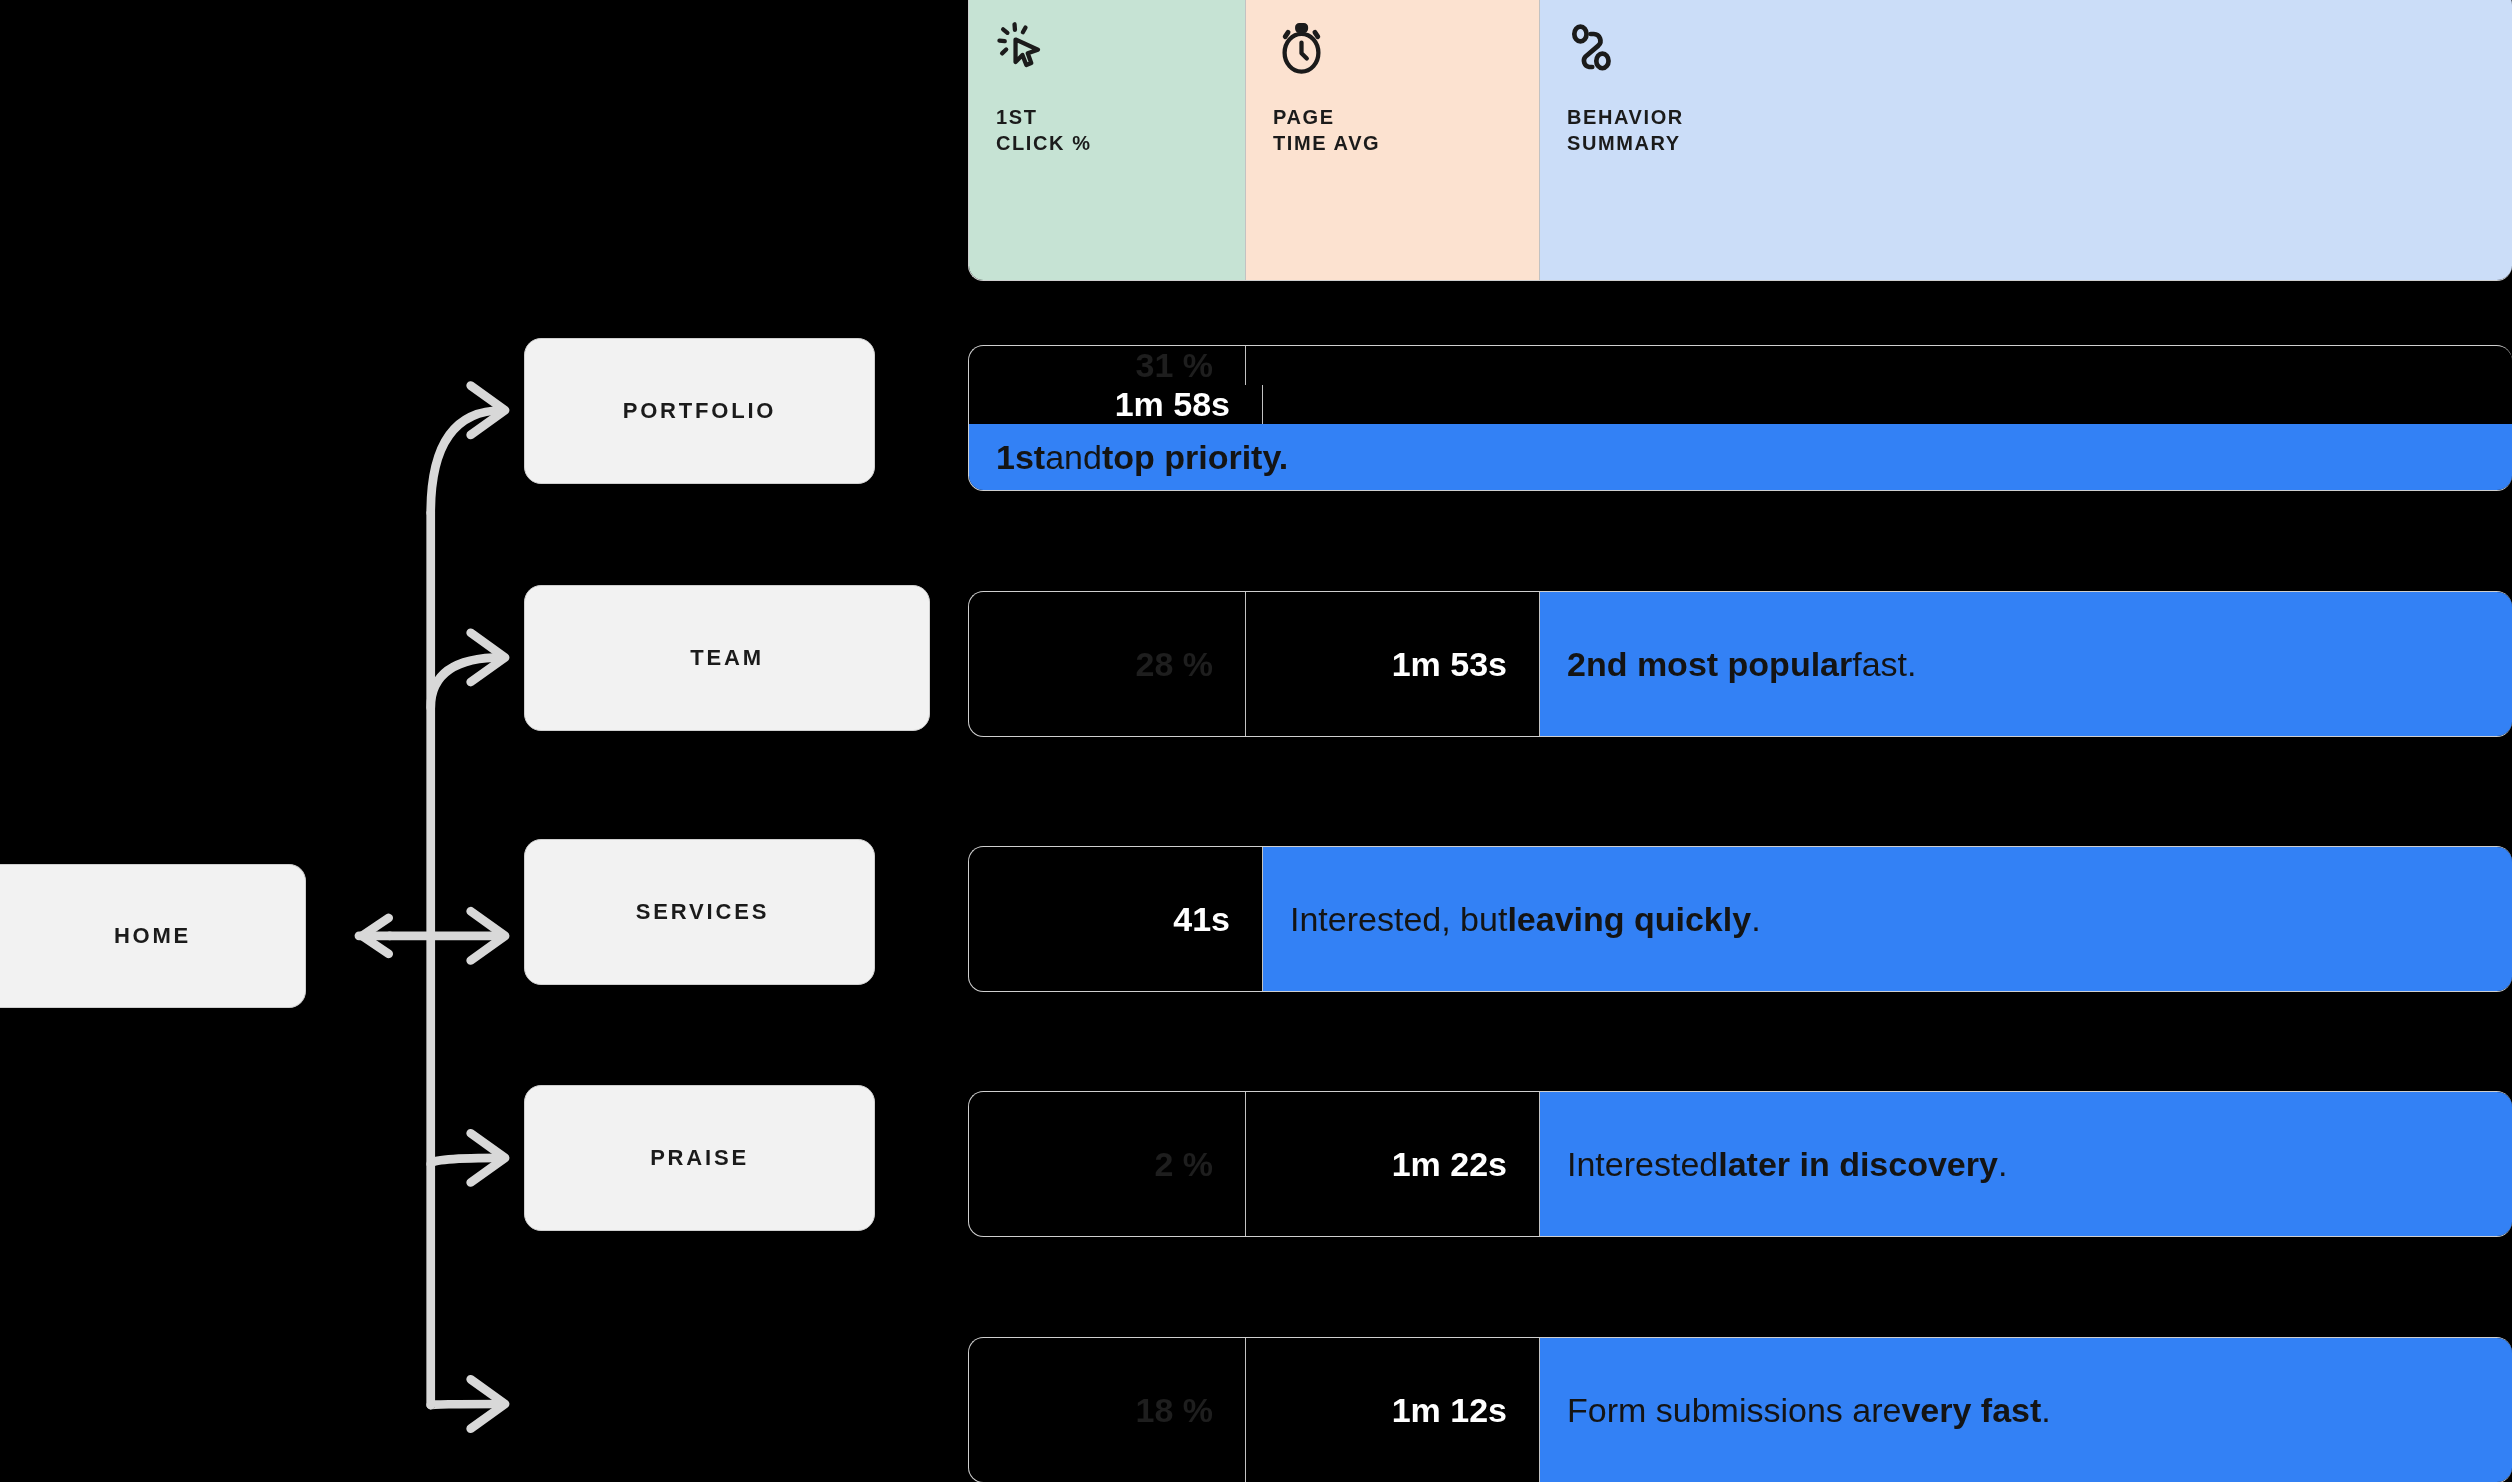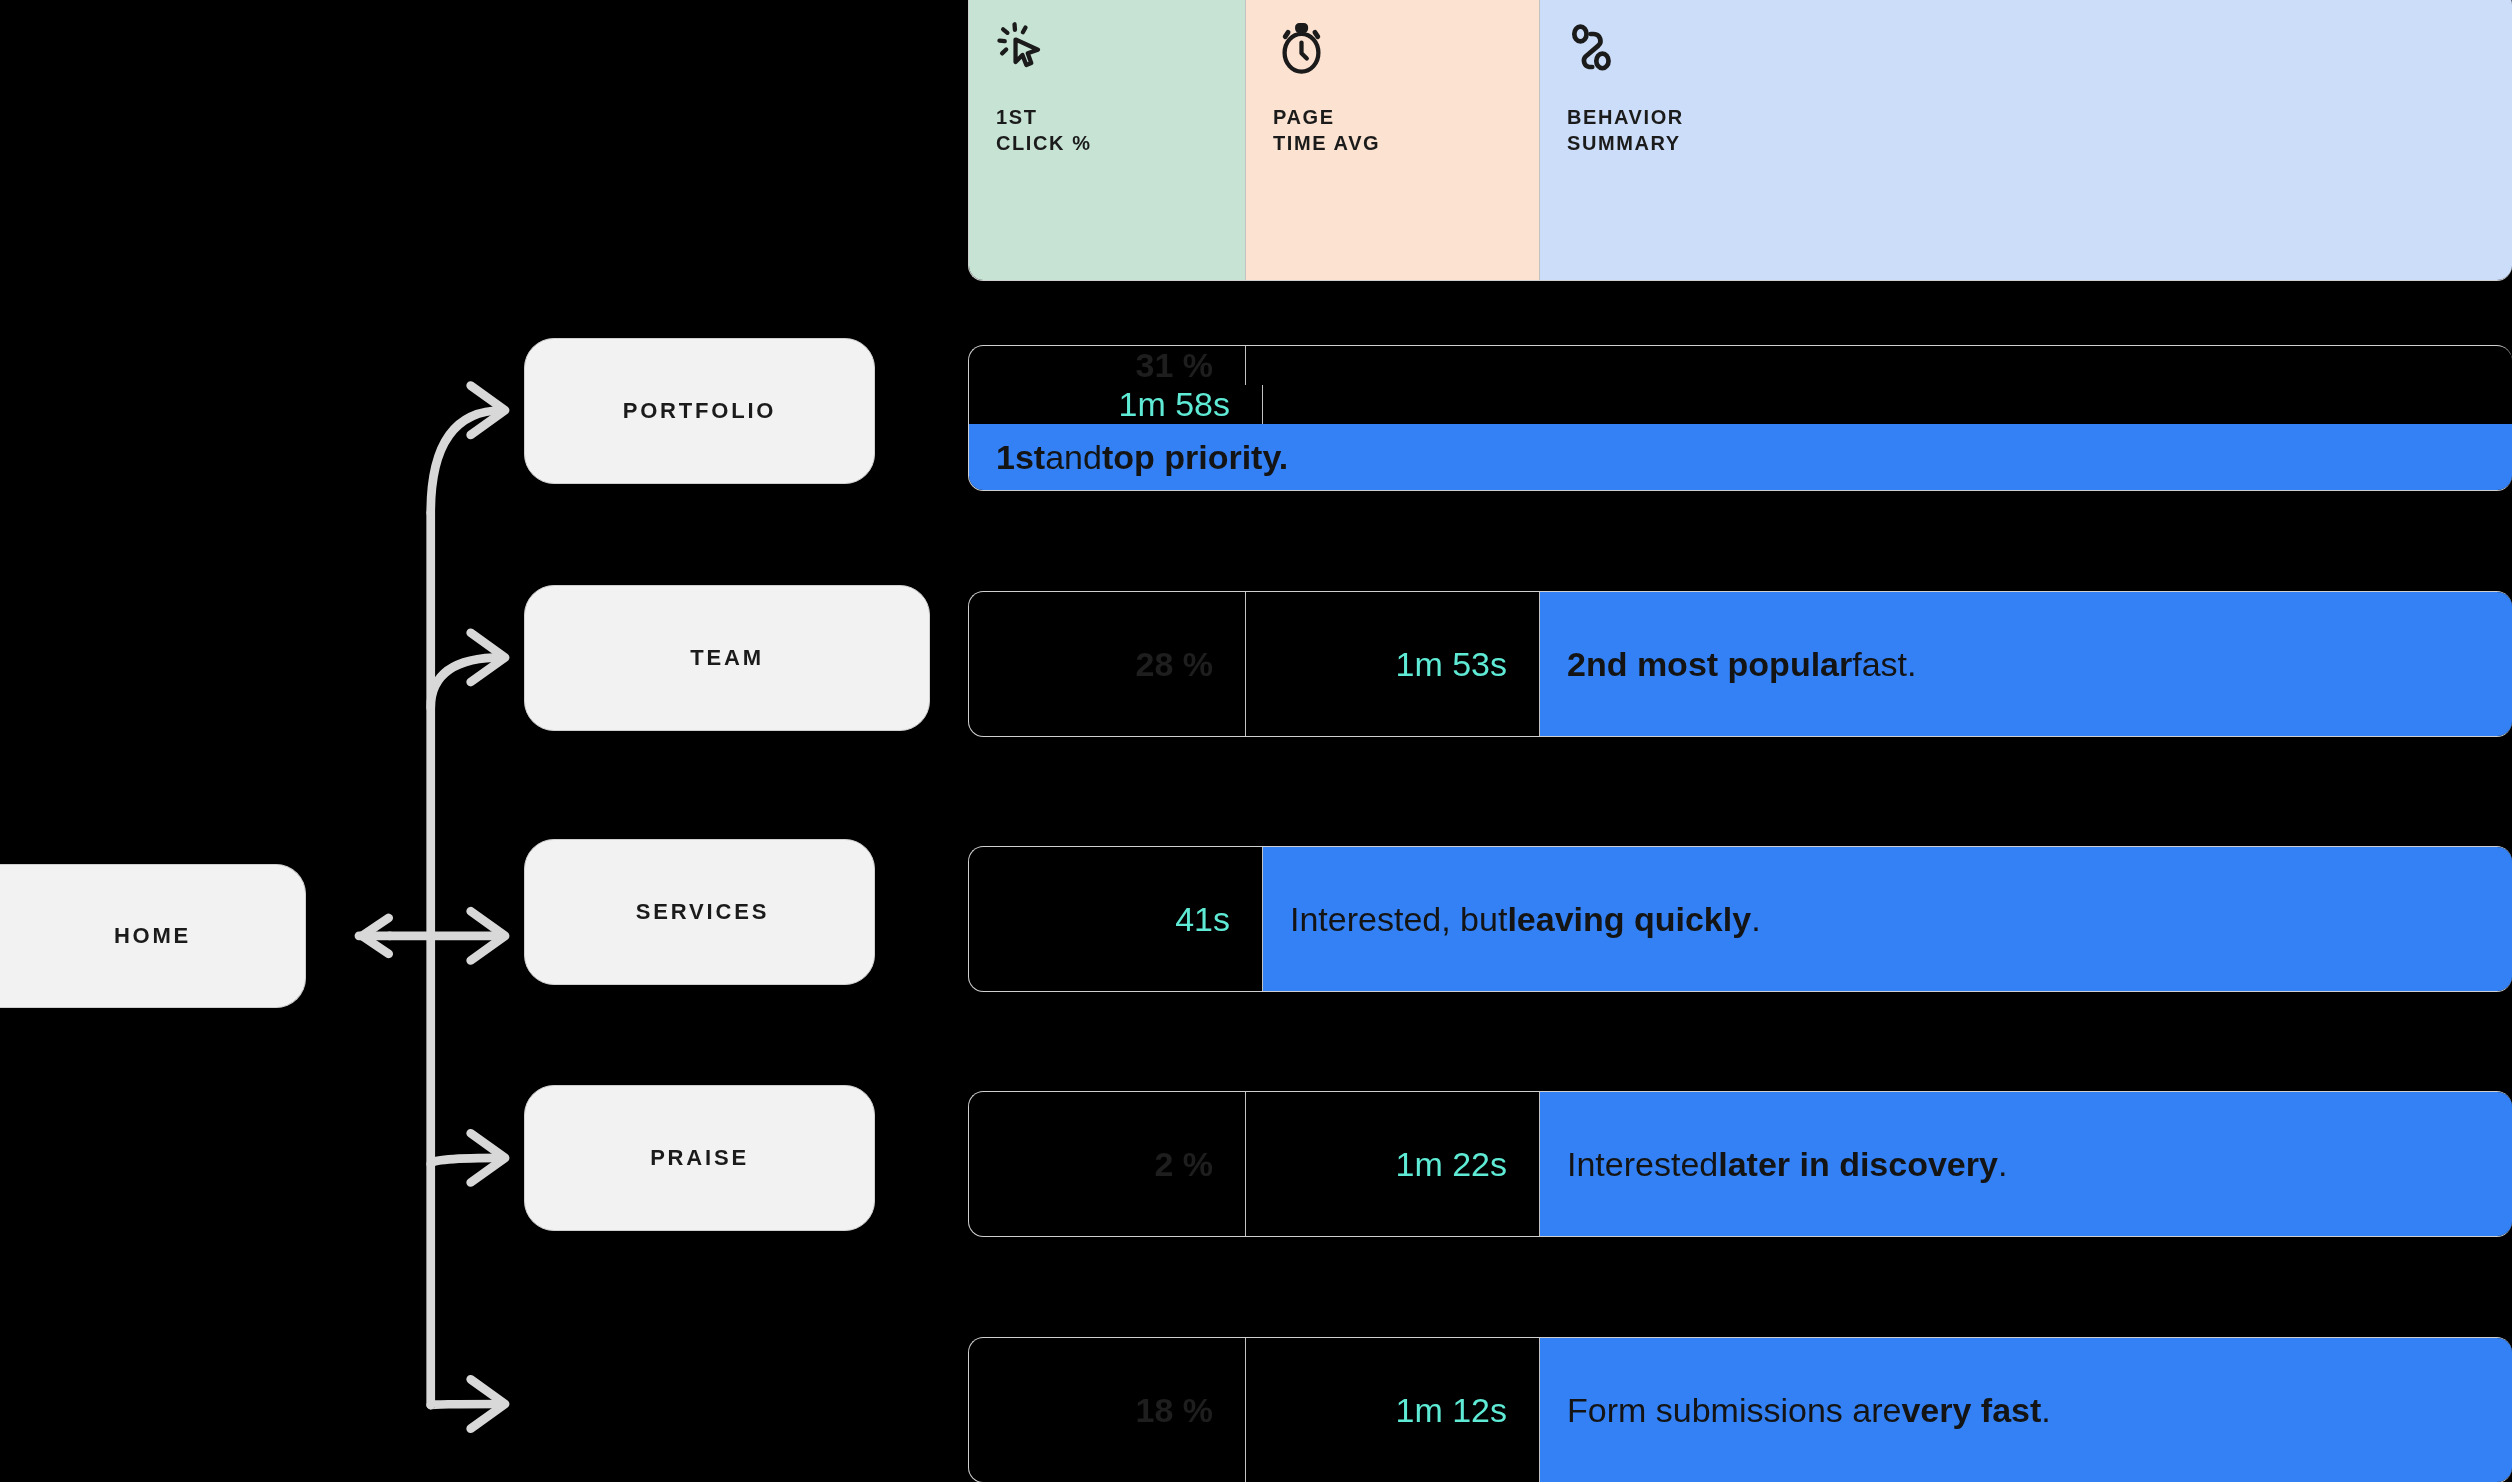--- a/index.html
+++ b/index.html
@@ -34,21 +34,21 @@
     left: 0;
     top: 0;
     width: 964px;
     height: 1482px;
   }
 
   .node {
     position: absolute;
     background: #F2F2F2;
     border: 1.5px solid #CFCFCF;
-    border-radius: 30px;
+    border-radius: 17px;
     box-sizing: border-box;
     display: flex;
     align-items: center;
     justify-content: center;
     box-shadow: 0 2.6px 5.1px rgba(0,0,0,0.30);
   }
   .node-label {
     color: #1B1B1B;
     font-size: 22px;
     font-weight: bold;
@@ -145,23 +145,23 @@
     justify-content: flex-end;
     padding-right: 32px;
     color: #1E1E1E;
     font-size: 34px;
     font-weight: bold;
   }
   .cell-time {
     width: 294px;
     justify-content: flex-end;
     padding-right: 32px;
-    color: #5eead4;
+    color: #ffffff;
     font-size: 34px;
-    font-weight: normal;
+    font-weight: bold;
   }
   .cell-sum {
     flex: 1;
     background: #3381F5;
     border-right: none;
     padding-left: 27px;
     color: #141414;
     font-size: 34px;
     font-weight: normal;
     white-space: nowrap;

